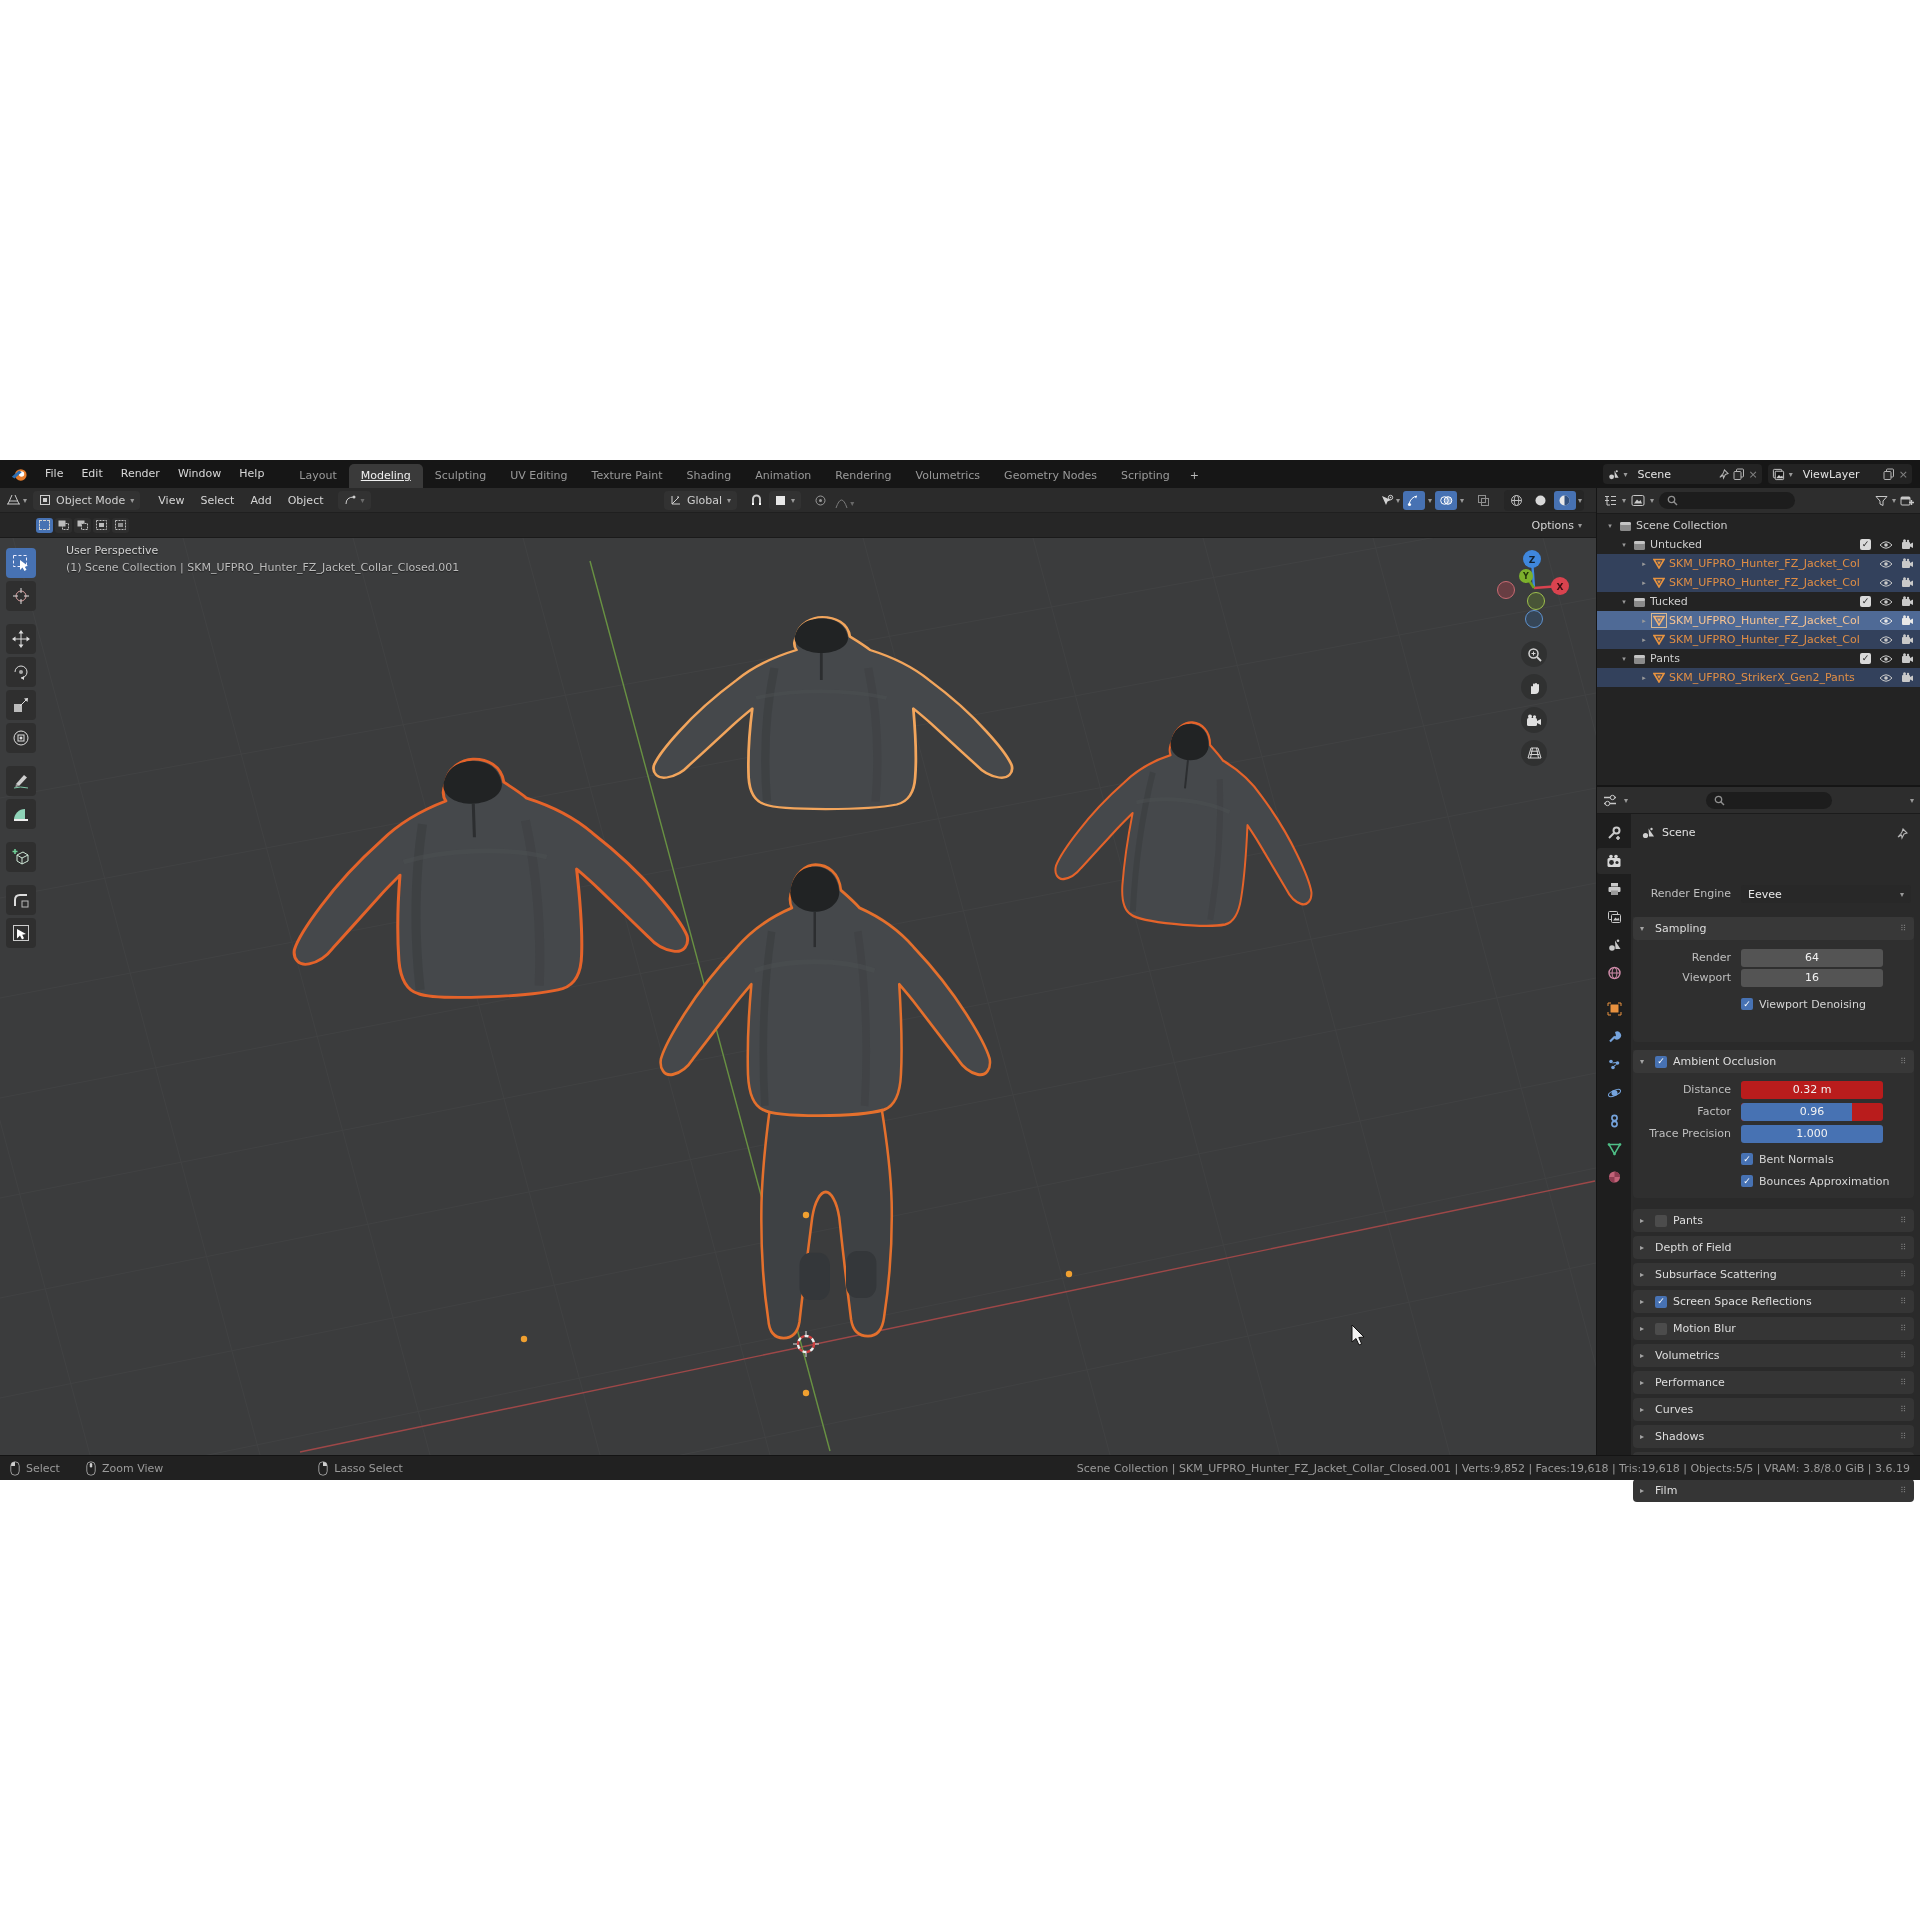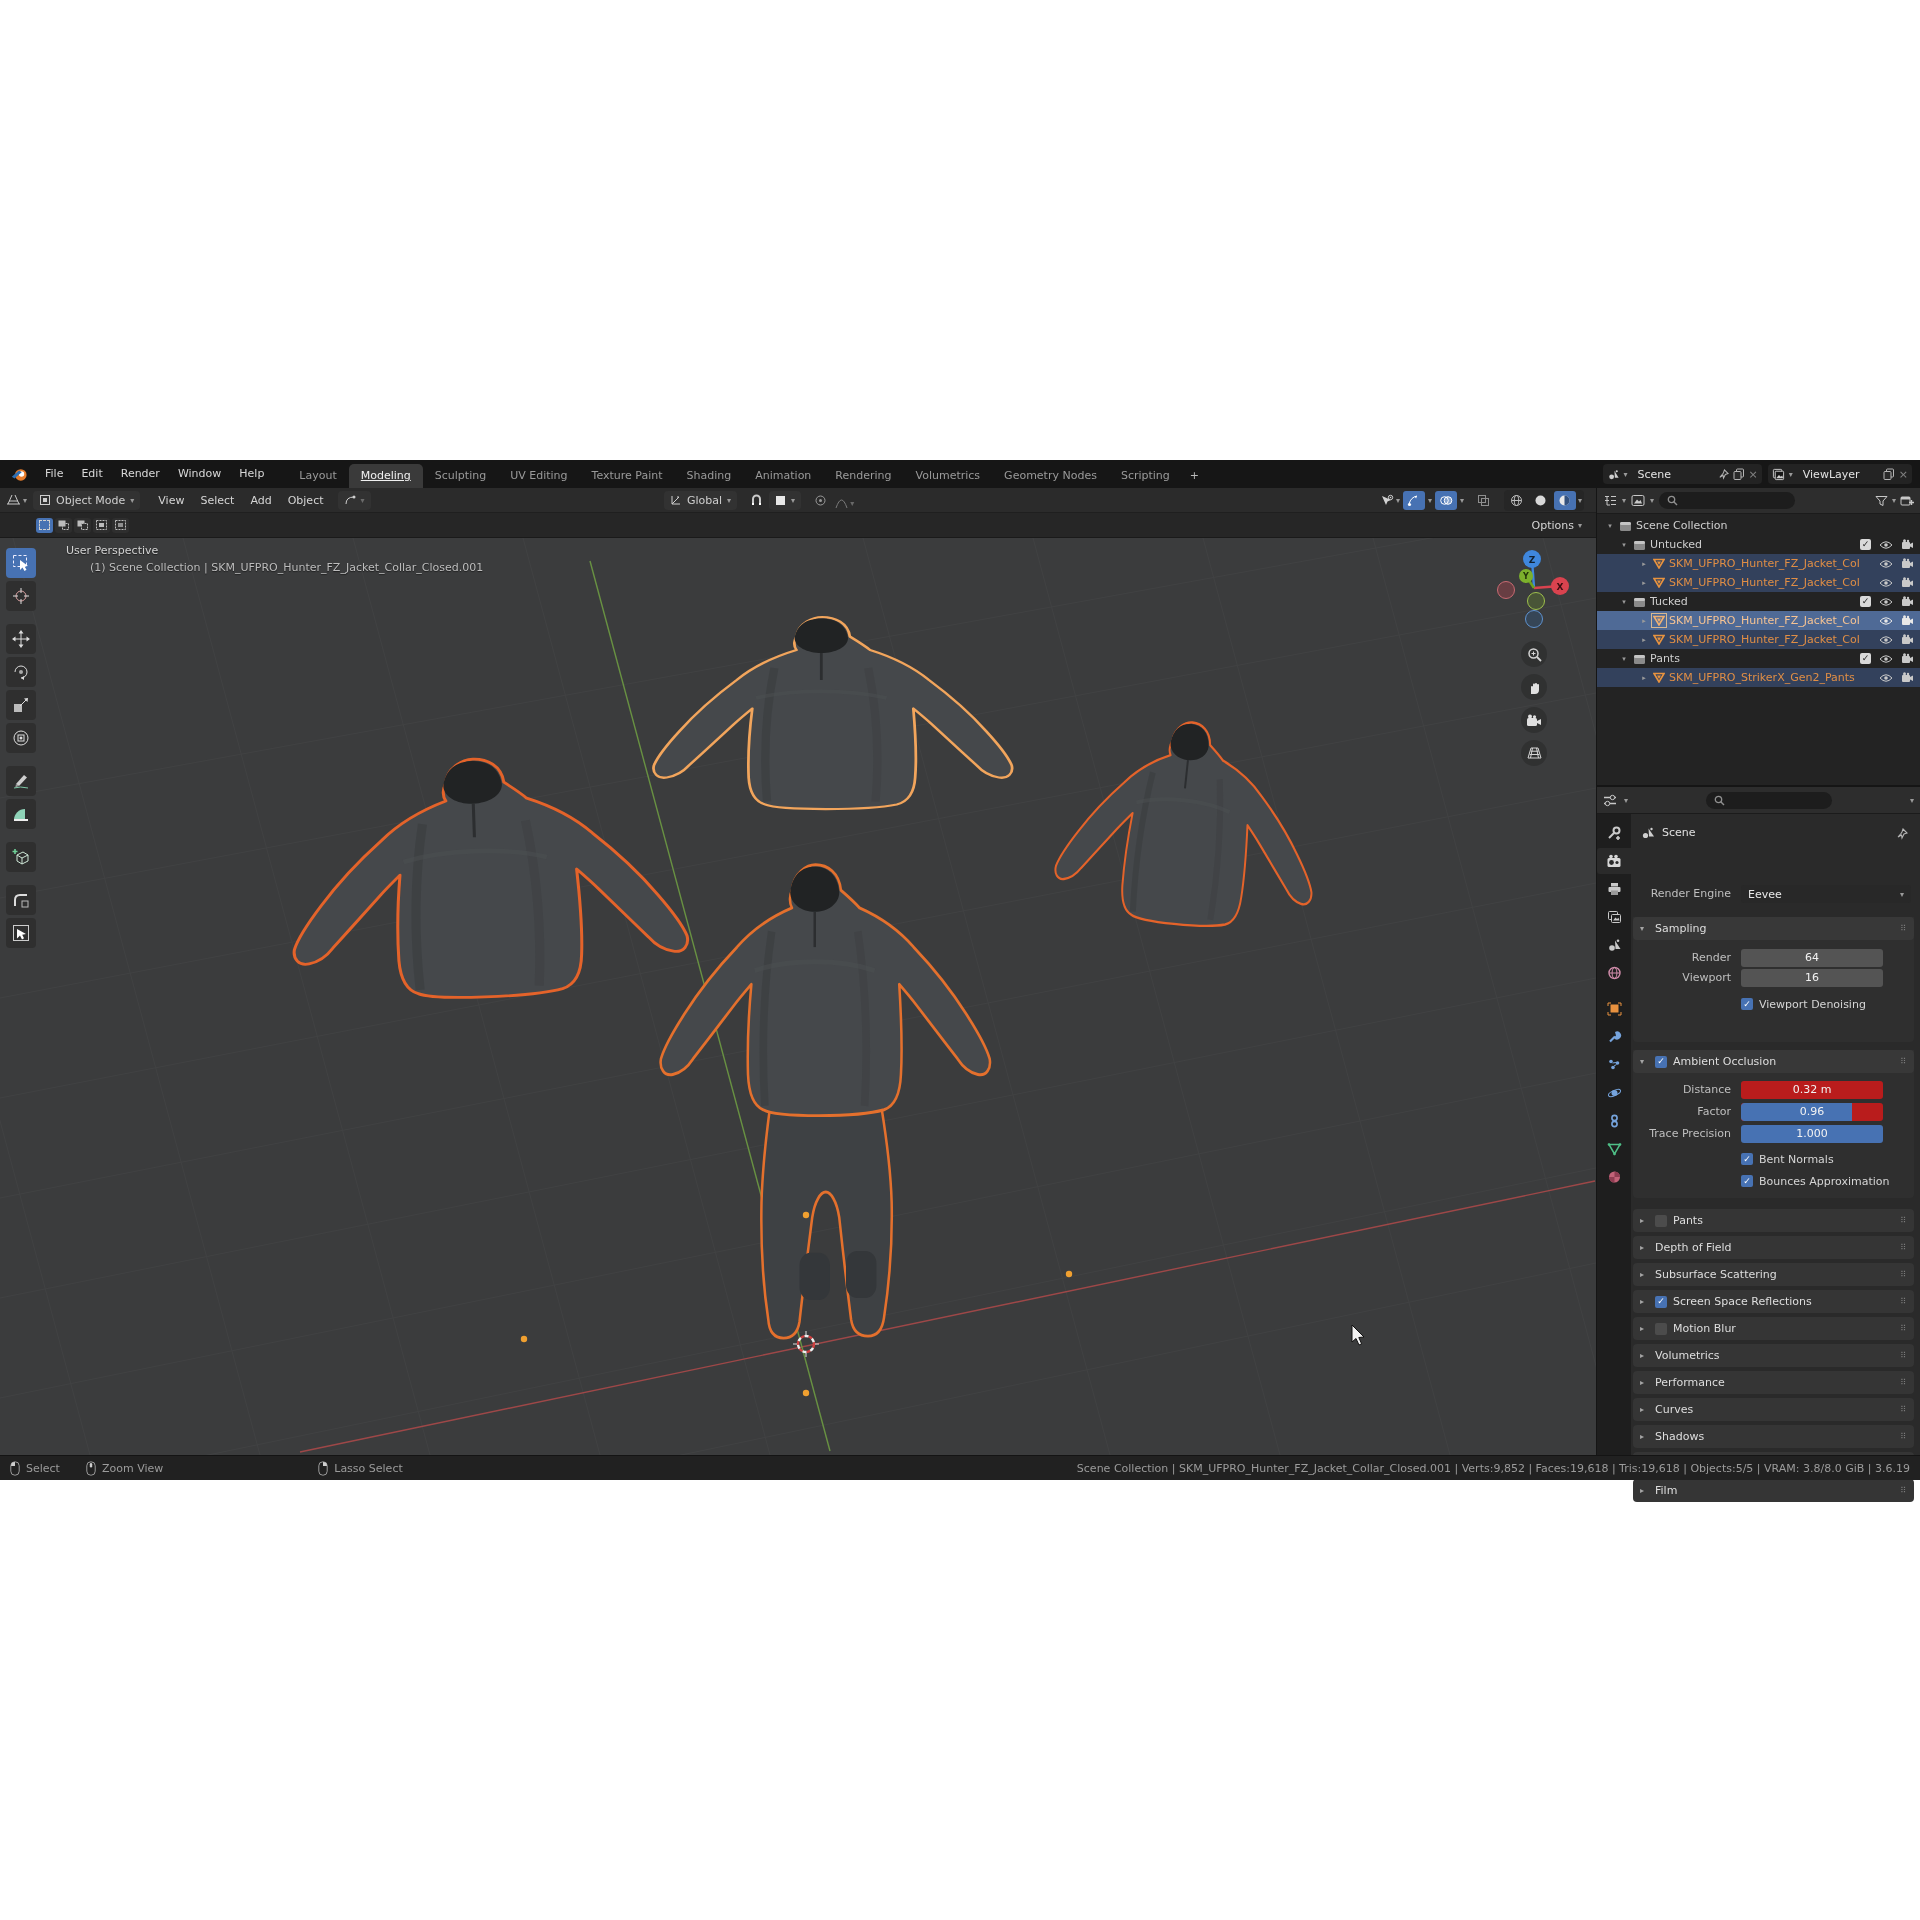--- a/index.html
+++ b/index.html
@@ -31,21 +31,21 @@
   .icbtn.on{background:#4772b3;}
   .selmode{display:flex;gap:2px;margin-left:36px;}
   .selmode .sq{width:17px;height:15px;border-radius:3px;background:#2e2e2e;display:flex;align-items:center;justify-content:center;}
   .selmode .sq.on{background:#4772b3;}
   .dashbox{width:9px;height:8px;border:1px dashed #cfcfcf;}
   .options{margin-left:auto;margin-right:14px;display:flex;align-items:center;gap:4px;color:#d5d5d5;}
 
   
   .canvas{position:absolute;left:0;top:78px;width:1596px;height:917px;background:#3b3c3d;overflow:hidden;}
   .ovl{position:absolute;left:66px;top:4px;color:#d2d2d2;line-height:17px;text-shadow:0 1px 1px #0008;}
-  .ovl .l2{color:#bdbdbd;margin-left:24px;}
+  .ovl .l2{color:#bdbdbd;}
 
   
   .toolcol{position:absolute;left:6px;top:10px;display:flex;flex-direction:column;gap:3px;}
   .tool{width:30px;height:30px;border-radius:4px;background:#2e2e2eee;display:flex;align-items:center;justify-content:center;}
   .tool.active{background:#4772b3;}
   .tool.gap{margin-top:10px;}
 
   
   .navwrap{position:absolute;right:18px;top:8px;display:flex;flex-direction:column;align-items:center;}
   .vbtn{width:26px;height:26px;border-radius:50%;background:#20202066;display:flex;align-items:center;justify-content:center;margin-top:7px;}

